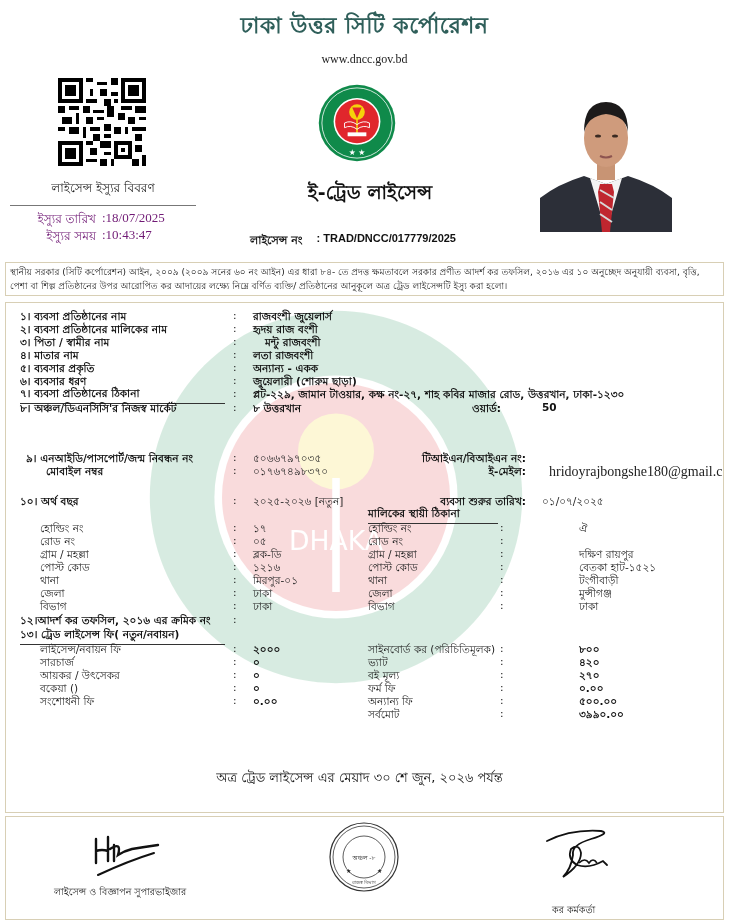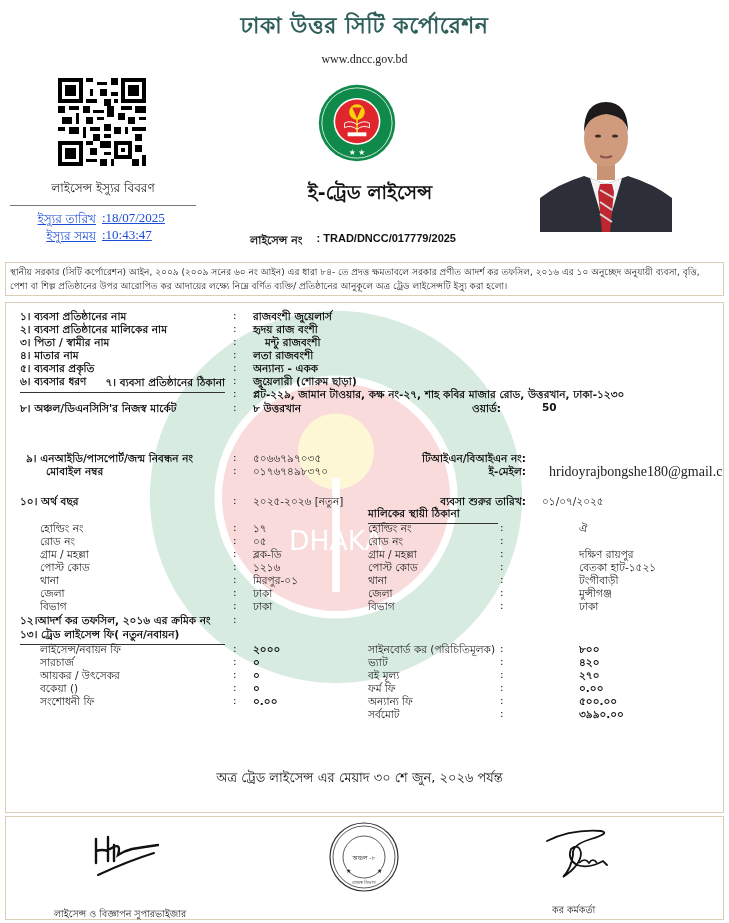--- a/index.html
+++ b/index.html
@@ -9,21 +9,21 @@
   .org-title { position: absolute; left: 0; top: 8px; width: 729px; text-align: center;
     font-size: 22px; font-weight: bold; color: #2f5f5a; letter-spacing: 0.5px; }
   .website { position: absolute; left: 0; top: 52px; width: 729px; text-align: center;
     font-family: "Liberation Serif", serif; font-size: 12px; color: #222; }
 
   .qr { position: absolute; left: 54px; top: 78px; width: 96px; height: 88px; background: #fff; }
   .qr svg { width: 100%; height: 100%; display: block; }
 
   .issue-heading { position: absolute; left: 10px; top: 179px; width: 186px; text-align: center;
     font-size: 12px; color: #222; padding-bottom: 6px; border-bottom: 1px solid #777; }
-  .issue-row { position: absolute; left: 22px; font-size: 12px; color: #1d4ed8; display: flex; text-decoration: underline; }
+  .issue-row { position: absolute; left: 22px; font-size: 12px; color: #701a75; display: flex; }
   .issue-row .k { width: 80px; text-align: right; padding-right: 6px; }
   .issue-row .v { font-family: "Liberation Serif", serif; font-size: 13px; }
 
   .logo { position: absolute; left: 318px; top: 84px; width: 78px; height: 78px; }
   .logo svg { width: 100%; height: 100%; display: block; }
 
   .doc-title { position: absolute; left: 250px; top: 178px; width: 240px; text-align: center;
     font-size: 19px; font-weight: bold; color: #111; }
   .license-no { position: absolute; left: 250px; top: 232px; font-size: 11px; font-weight: bold; color: #111; display: flex; }
   .license-no .k { margin-right: 14px; }
@@ -202,21 +202,21 @@
   <div class="row bold" style="left:247px;top:45px;">লতা রাজবংশী</div>
 
   <div class="row bold" style="left:14px;top:58px;">৫। ব্যবসার প্রকৃতি</div>
   <div class="colon" style="left:227px;top:58px;">:</div>
   <div class="row bold" style="left:247px;top:58px;">অন্যান্য - একক</div>
 
   <div class="row bold" style="left:14px;top:71px;">৬। ব্যবসার ধরণ</div>
   <div class="colon" style="left:227px;top:71px;">:</div>
   <div class="row bold" style="left:247px;top:71px;">জুয়েলারী (শোরুম ছাড়া)</div>
 
-  <div class="row bold" style="left:14px;top:72px;width:205px;text-align:right;">
+  <div class="row bold" style="left:14px;top:83px;width:205px;">
       <span class="ul" style="display:block;width:205px;">৭। ব্যবসা প্রতিষ্ঠানের ঠিকানা</span>
     </div>
   <div class="colon" style="left:227px;top:84px;">:</div>
   <div class="row bold" style="left:247px;top:84px;">প্লট-২২৯, জামান টাওয়ার, কক্ষ নং-২৭, শাহ কবির মাজার রোড, উত্তরখান, ঢাকা-১২৩০</div>
 
   <div class="row bold" style="left:14px;top:98px;">৮। অঞ্চল/ডিএনসিসি'র নিজস্ব মার্কেট</div>
   <div class="colon" style="left:227px;top:98px;">:</div>
   <div class="row bold" style="left:247px;top:98px;">৮ উত্তরখান</div>
   <div class="row bold" style="left:466px;top:98px;">ওয়ার্ড:</div>
   <div class="row bold" style="left:536px;top:98px;">50</div>
@@ -357,21 +357,21 @@
 
 <div class="validity">অত্র ট্রেড লাইসেন্স এর মেয়াদ ৩০ শে জুন, ২০২৬ পর্যন্ত</div>
 
 <div class="sign-box">
   <div class="sig" style="left:82px;top:14px;width:90px;height:48px;">
     <svg viewBox="0 0 90 48">
       <path d="M8 8 L8 32 M8 20 Q14 18 20 20 M20 6 L20 30 M26 14 L26 30 M22 18 Q34 10 30 24 Q36 20 44 18 Q56 16 70 14" stroke="#111" stroke-width="2.4" fill="none" stroke-linecap="round"></path>
       <path d="M10 44 Q40 30 66 22" stroke="#111" stroke-width="2" fill="none" stroke-linecap="round"></path>
     </svg>
   </div>
-  <div class="sig-label" style="left:48px;top:90px;text-align:right;">লাইসেন্স ও বিজ্ঞাপন সুপারভাইজার</div>
+  <div class="sig-label" style="left:48px;top:68px;text-align:right;">লাইসেন্স ও বিজ্ঞাপন সুপারভাইজার</div>
 
   <div class="sig" style="left:322px;top:4px;width:72px;height:72px;">
     <svg viewBox="0 0 72 72">
       <circle cx="36" cy="36" r="34" fill="none" stroke="#333" stroke-width="1.2"></circle>
       <circle cx="36" cy="36" r="31" fill="none" stroke="#333" stroke-width="0.8"></circle>
       <circle cx="36" cy="36" r="21" fill="none" stroke="#333" stroke-width="0.8"></circle>
       <text x="36" y="39" font-size="6" text-anchor="middle" fill="#333" font-family="DejaVu Sans, sans-serif">অঞ্চল -৮</text>
       <text x="36" y="63" font-size="4.5" text-anchor="middle" fill="#333" font-family="DejaVu Sans, sans-serif">রাজস্ব বিভাগ</text>
       <text x="18" y="52" font-size="6" fill="#222">★</text>
       <text x="49" y="52" font-size="6" fill="#222">★</text>

